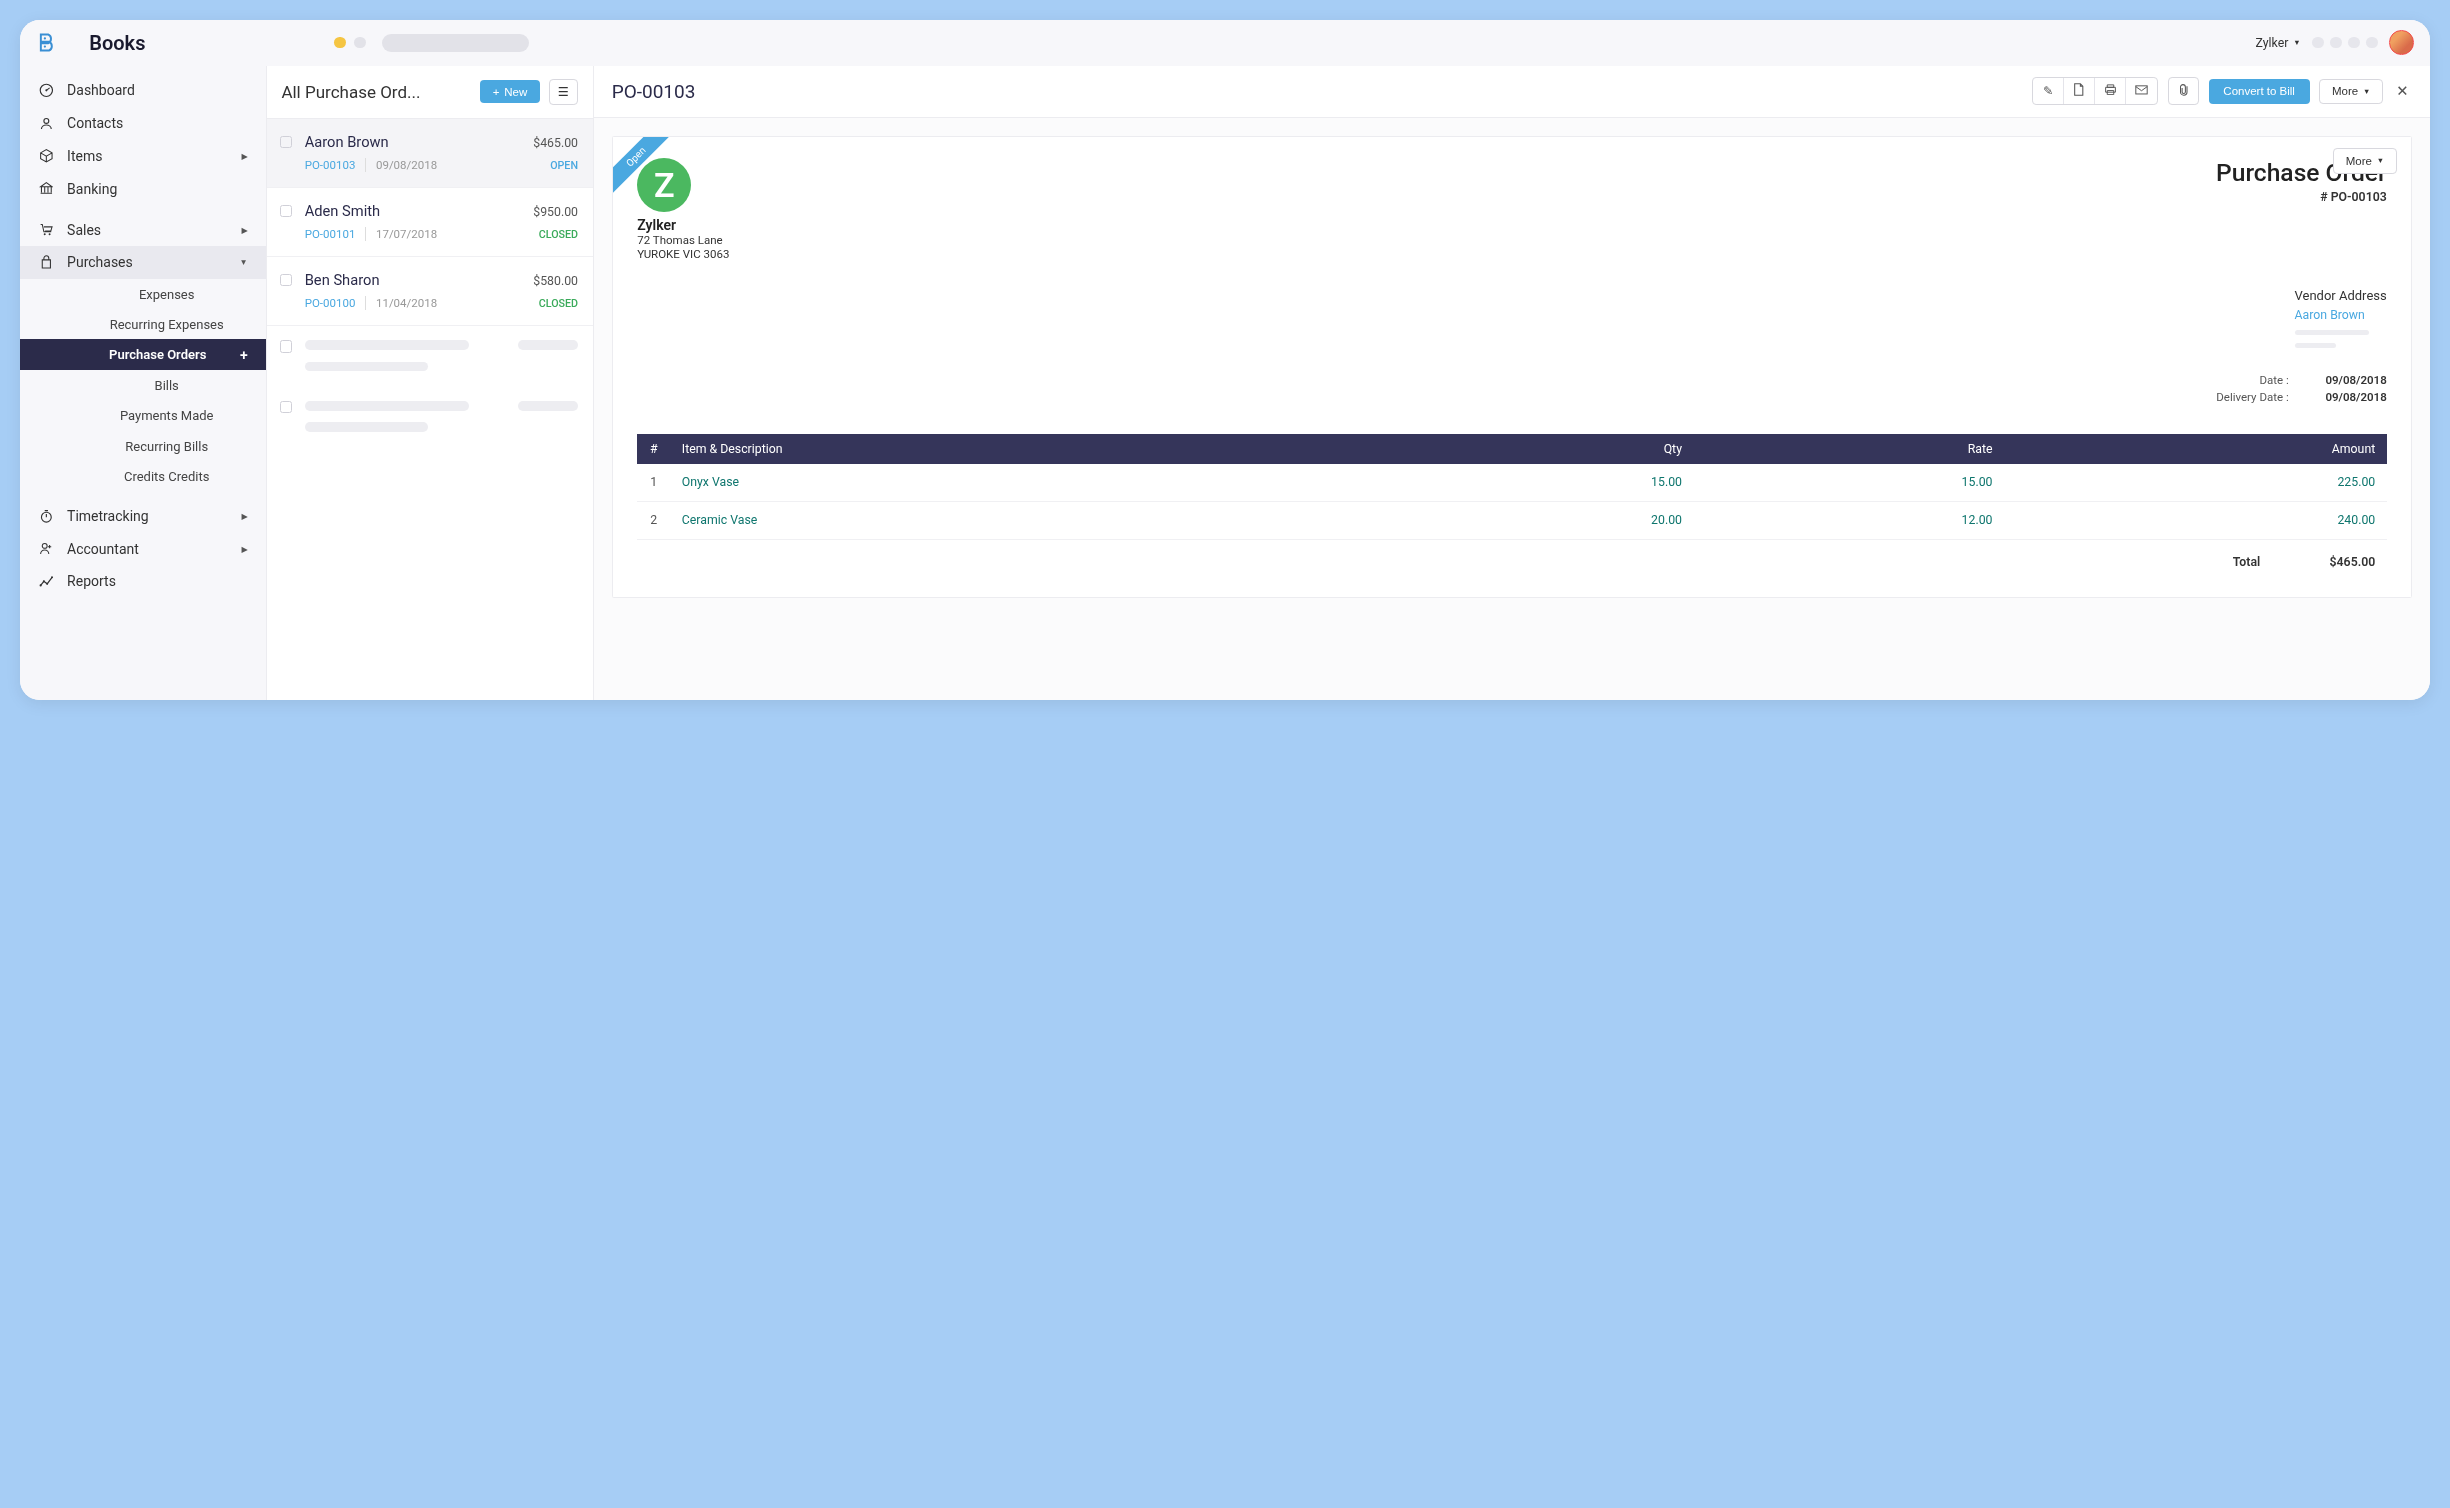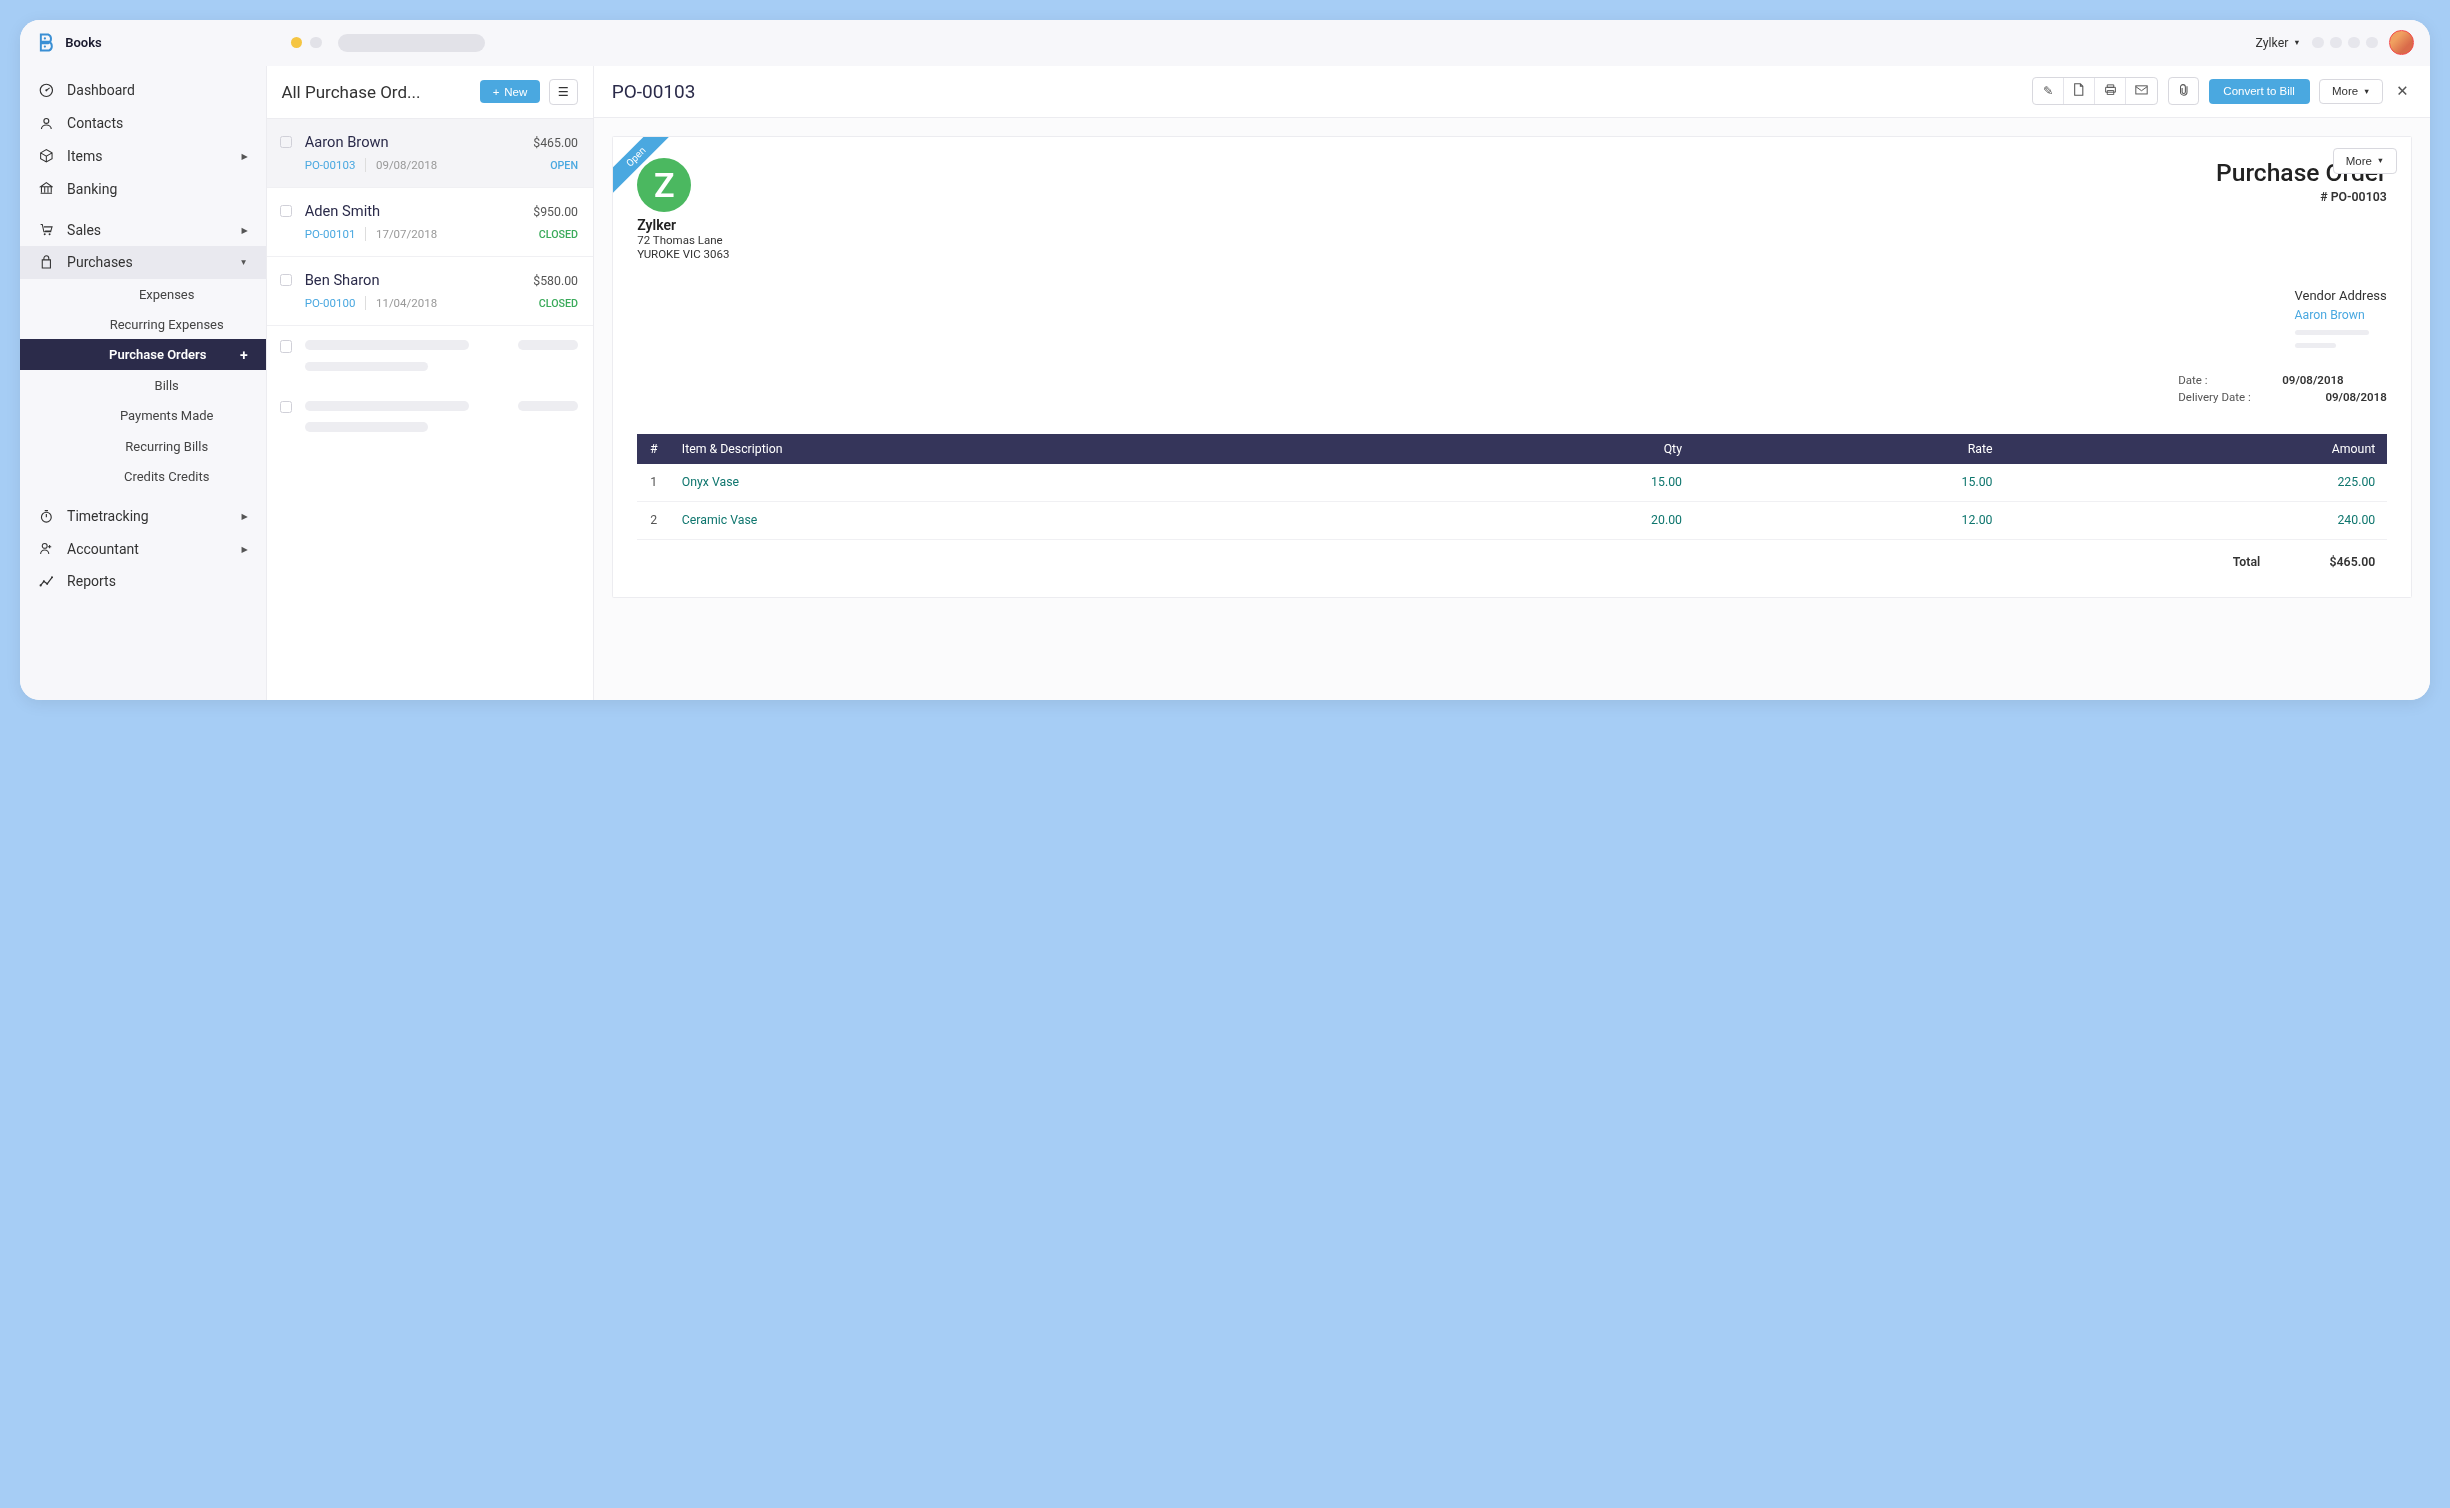--- a/index.html
+++ b/index.html
@@ -22,21 +22,21 @@
 }
 .topbar {
   height: 46px;
   display: flex;
   align-items: center;
   padding: 0 16.4px;
   background: #f7f7fa;
 }
 .brand { display: flex; align-items: center; gap: 8.2px; margin-right: 33px;}
 .brand-icon svg { display: block; }
-.brand-text { font-size: 13px; font-weight: 600; color: #1a1a2e; }
+.brand-text { font-size: 20px; font-weight: 600; color: #1a1a2e; margin-left: 24px; }
 .traffic-dots { display: flex; gap: 8.2px; align-items: center; margin-right: 16.4px;}
 .tdot { width: 11.5px; height: 11.5px; border-radius: 50%; }
 .tdot.yellow { background: #f5c542; }
 .tdot.gray { background: #e2e2e8; }
 .search-pill { width: 147px; height: 18px; background: #e2e2e8; border-radius: 9px; }
 .topbar-spacer { flex: 1; }
 .org-switch { display: flex; align-items: center; gap: 4.9px; font-size: 12.3px; color: #333; cursor: pointer; margin-right: 11.5px;}
 .top-dots { display: flex; gap: 6.6px; margin-right: 11.5px;}
 .top-dots .d { width: 11.5px; height: 11.5px; border-radius: 50%; background: #e6e6ec; }
 .avatar { width: 24.6px; height: 24.6px; border-radius: 50%; background: linear-gradient(135deg,#f0a060 30%,#d96b4a 70%); border: 1.6px solid #f24a4a; }
@@ -118,21 +118,21 @@
 .z-logo { width: 54px; height: 54px; border-radius: 50%; background: #4bb860; color:#fff; font-size: 34px; font-weight: 600; display:flex; align-items:center; justify-content:center;}
 .company-block { font-size: 11.5px; color: #333; margin-top: 4.9px;}
 .company-name { font-size: 14px; font-weight: 600; color: #222; }
 .head-right { margin-left: auto; text-align: right; }
 .doc-type { font-size: 24.6px; color: #222; font-weight: 500;}
 .doc-num { font-size: 12.3px; color: #333; font-weight: 600; margin-top: 3.3px;}
 .vendor-section { margin-top: 13px; }
 .vendor-label { font-size: 13px; color: #333; margin-bottom: 4.9px;}
 .vendor-name { color: #4aa8e0; font-size: 12.3px; margin-bottom: 4.9px;}
 .date-rows { text-align: right; font-size: 11.5px;}
-.date-row { display: flex; gap: 62px; margin-bottom: 3.3px;}
+.date-row { display: flex; justify-content: flex-end; gap: 24px; margin-bottom: 3.3px;}
 .date-row .lbl { color: #555; }
 .date-row .val { font-weight: 600; width: 74px; text-align: right;}
 .lines-section { display: flex; gap: 24.6px; margin-top: 4.9px; margin-bottom: 26px; align-items: flex-end; flex-direction: column;}
 .lines-left { flex: 1; }
 .ph-small { width: 74px; height: 4.9px; background: #ededf1; border-radius: 2.5px; margin-top: 8.2px;}
 
 
 .items-table { width: 100%; border-collapse: collapse; margin-top: 8.2px;}
 .items-table thead th { background: #35355a; color: #fff; font-weight: 400; font-size: 12.3px; padding: 8.2px 11.5px; text-align: left;}
 .items-table thead th.num { width: 33px; text-align:center;}

